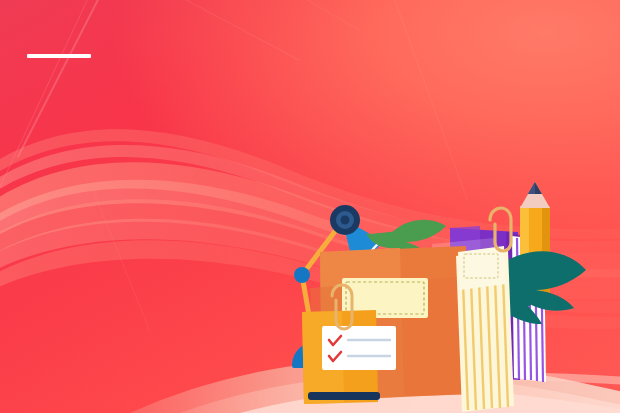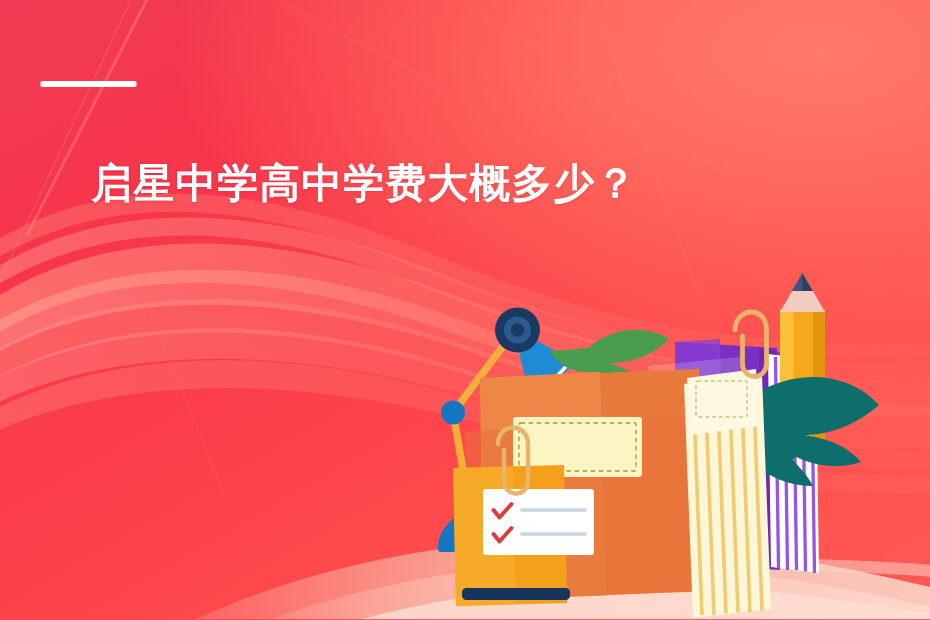--- a/index.html
+++ b/index.html
@@ -103,21 +103,20 @@
     <g>
       <path d="M130,413 C220,372 330,352 440,362 C530,370 580,382 640,396 L640,413 Z" fill="url(#wgBot)"></path>
       <path d="M180,413 C260,384 360,368 460,378 C540,386 590,398 640,409 L640,413 Z" fill="url(#wgBot2)"></path>
       <path d="M240,413 C310,394 400,384 490,392 C555,398 600,406 640,412 L640,413 Z" fill="#ffdcd2" opacity="0.85"></path>
       <path d="M330,390 C420,372 520,368 640,378 L640,386 C520,376 420,380 332,398 Z" fill="#ffcfc2" opacity="0.55"></path>
     </g>
   </svg>
 
   <div class="rule"></div>
 
-  <div class="headline">启星中学高中学费大概多少？</div>
 
   <svg class="illus" viewBox="0 0 340 233">
 
     <g>
 
       <path d="M22,95 L62,42" stroke="#f6ad3c" stroke-width="5" stroke-linecap="round" fill="none"></path>
       <path d="M22,95 L36,175" stroke="#f6ad3c" stroke-width="5" stroke-linecap="round" fill="none"></path>
 
       <circle cx="22" cy="95" r="8" fill="#1577c4"></circle>
 

